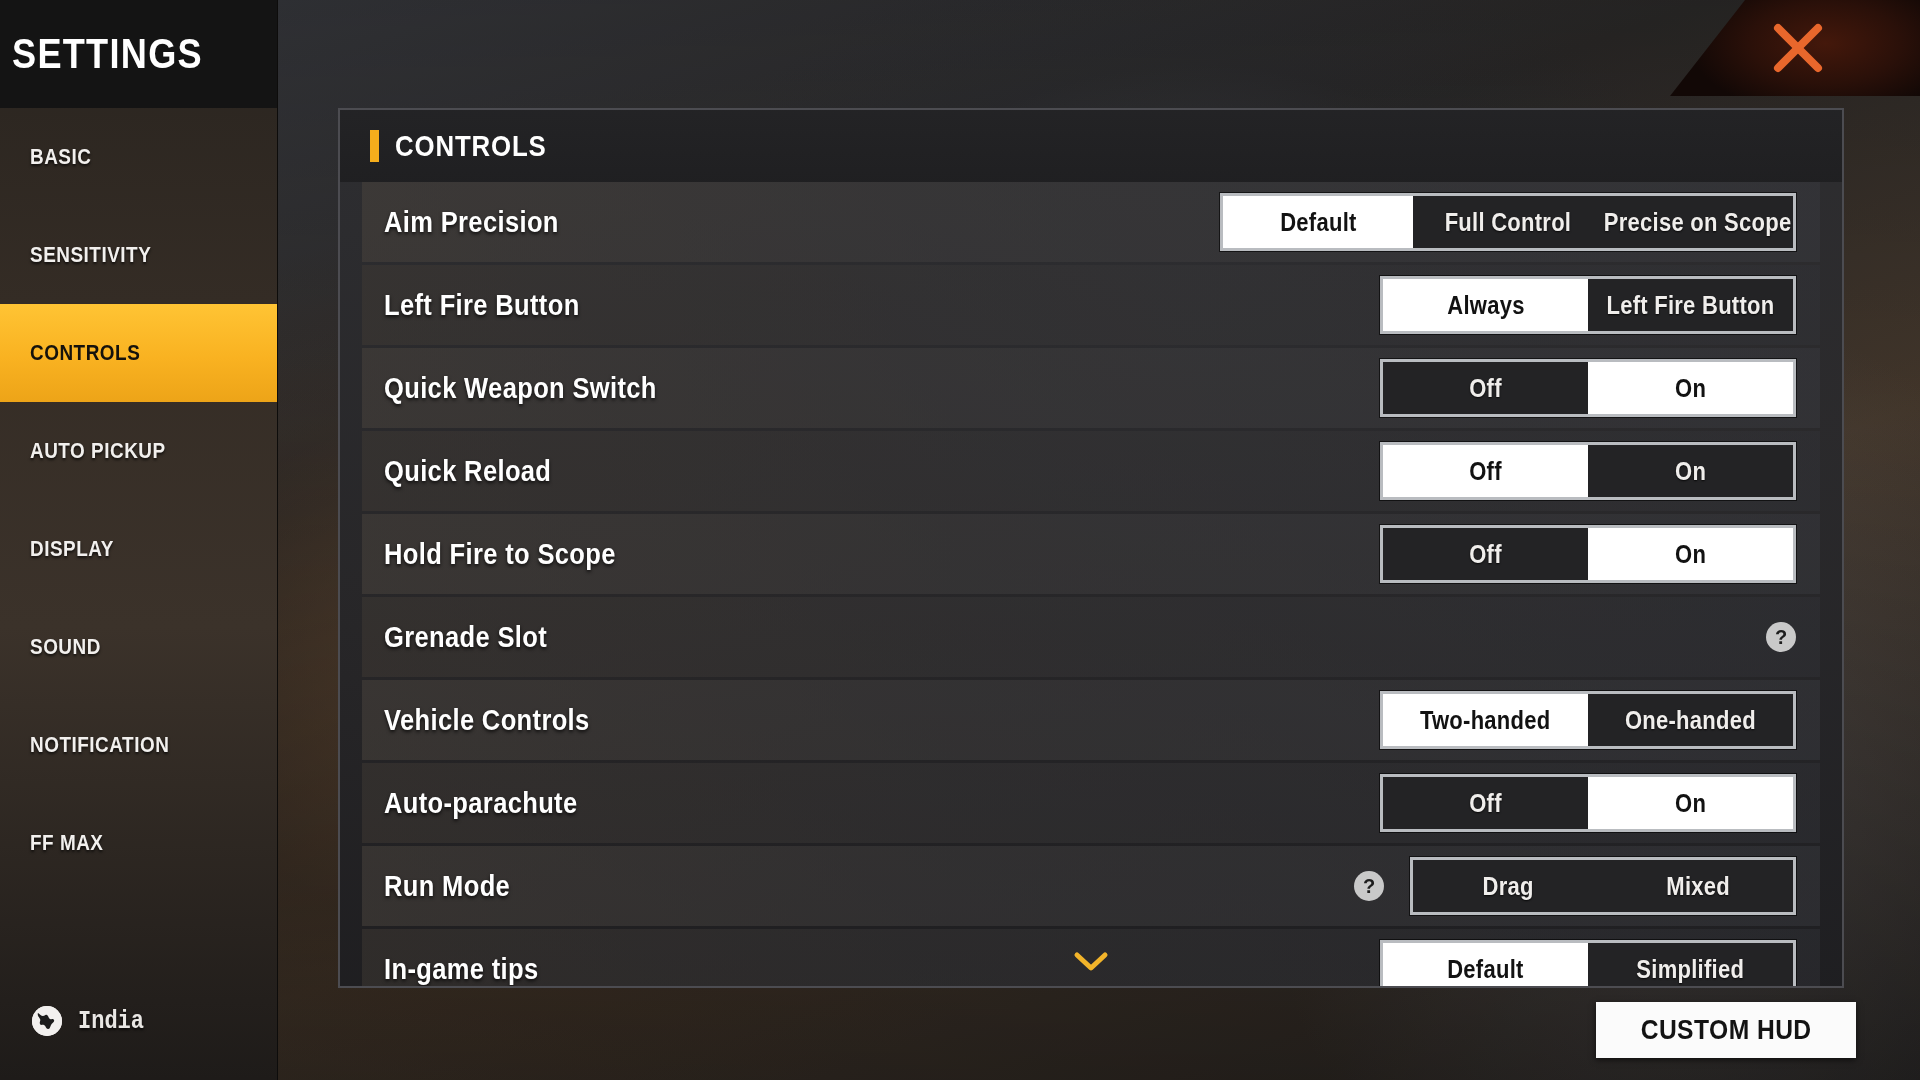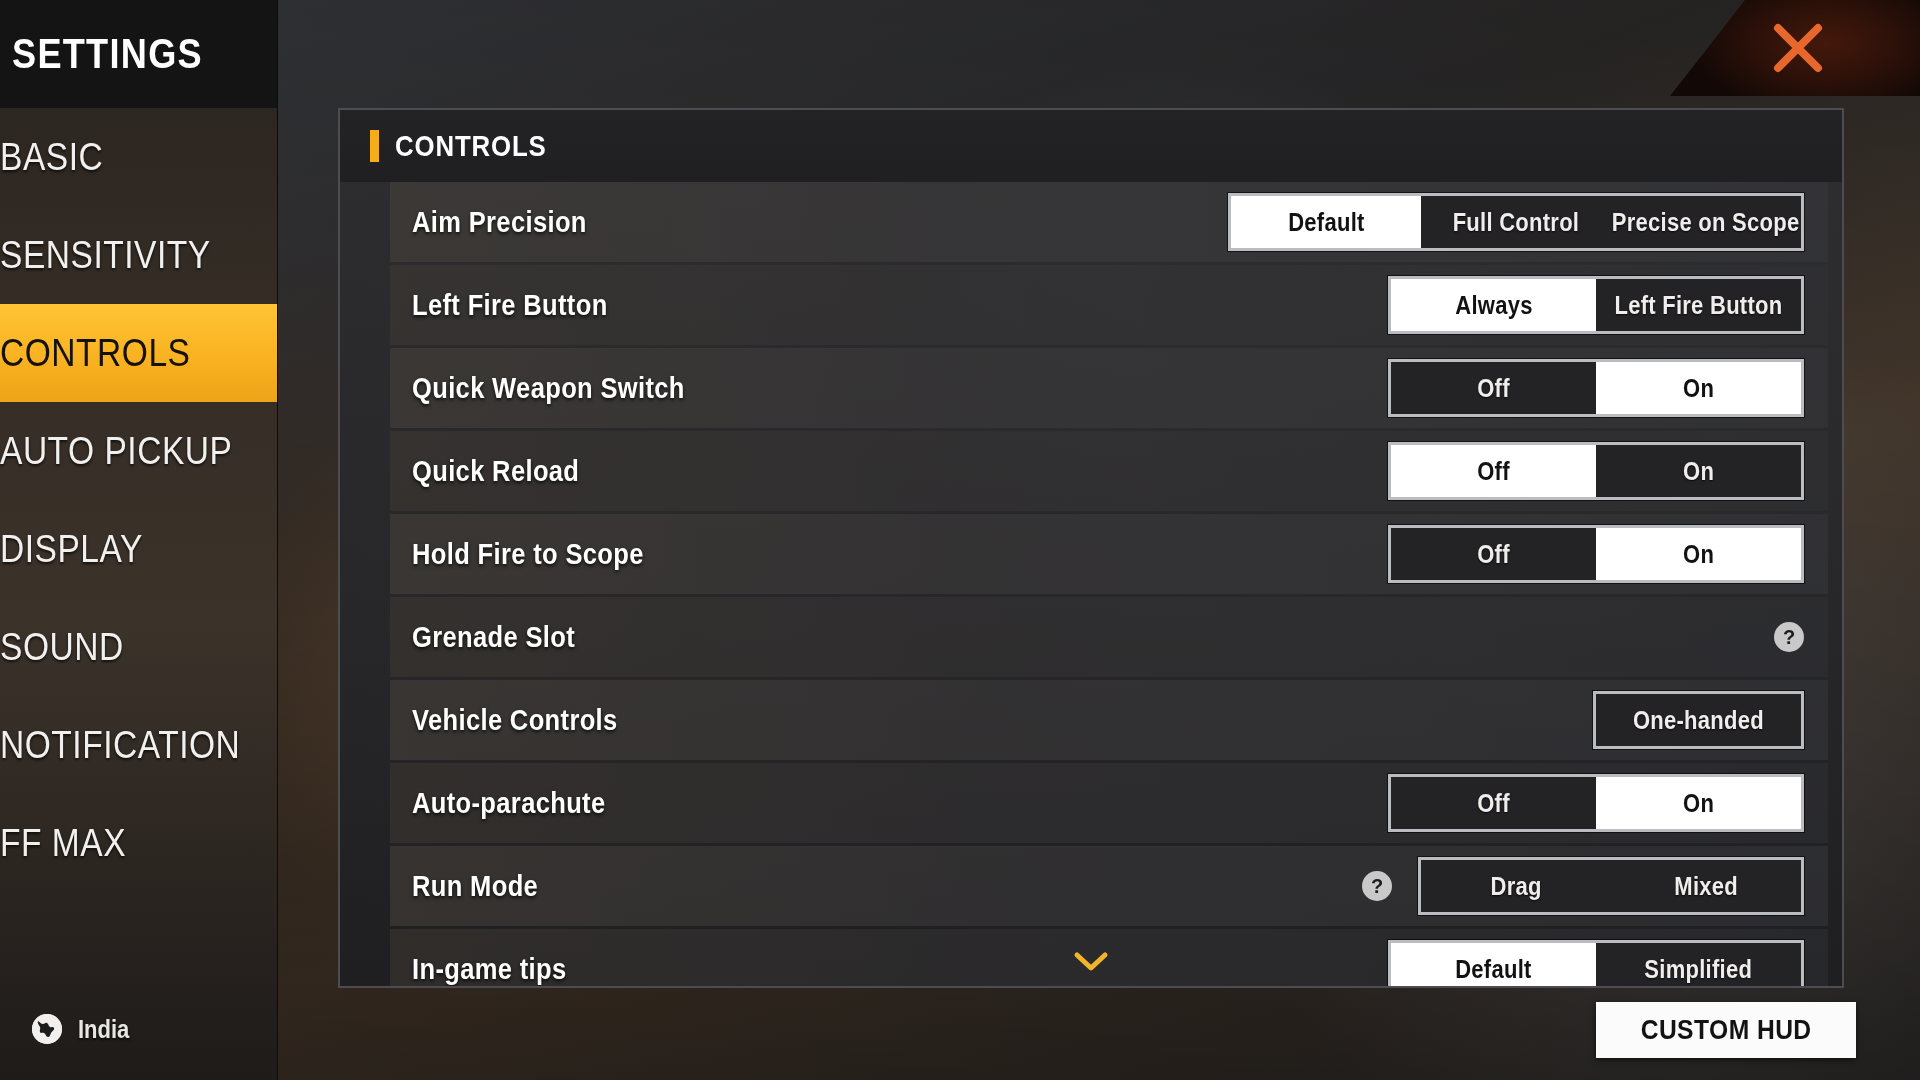--- a/index.html
+++ b/index.html
@@ -43,43 +43,44 @@
     font-size:42px;
     font-weight:700;
     letter-spacing:1.5px;
     transform:scaleX(0.86);
     transform-origin:left center;
     font-family:"Liberation Sans Narrow","Liberation Sans",sans-serif;
   }
   .nav-item{
     height:98px;
     display:flex; align-items:center;
+    padding-left:30px;
     color:#f2f0ee;
-    font-size:39px;
-    font-weight:400;
+    font-size:22px;
+    font-weight:700;
     letter-spacing:0.6px;
     cursor:pointer;
     position:relative;
   }
   .nav-item span{
     transform:scaleX(0.86);
     transform-origin:left center;
     display:inline-block;
     text-shadow:0 2px 3px rgba(0,0,0,.7);
   }
   .nav-item.active{
     background:linear-gradient(180deg,#ffc233 0%,#f8b01f 55%,#edа418 100%);
     background:linear-gradient(180deg,#ffc434 0%,#f9b221 55%,#eda418 100%);
     color:#15120c;
   }
   .nav-item.active span{ text-shadow:none; }
 
   #locale{
-    position:absolute; left:30px; bottom:34px;
-    display:flex; align-items:center; gap:14px;
+    position:absolute; left:30px; bottom:42px;
+    display:flex; align-items:center; gap:14px;font-family:Liberation Mono, monospace;
   }
   #locale .globe{
     width:34px; height:34px;
   }
   #locale .loc-label{
     color:#e9e7e4; font-size:25px; font-weight:700;
     transform:scaleX(0.88); transform-origin:left center;
     text-shadow:0 2px 3px rgba(0,0,0,.7);
   }
 
@@ -115,21 +116,21 @@
     background:#f5ad1c;
     margin-right:16px;
   }
   #panel-header .panel-title{
     color:#ffffff; font-size:30px; font-weight:700;
     letter-spacing:1px;
     transform:scaleX(0.86); transform-origin:left center;
     display:inline-block;
   }
 
-  #rows{ padding:0 14px;margin-left:36px; }
+  #rows{ padding:0 22px; }
 
   .row{
     height:80px;
     margin-bottom:3px;
     background:linear-gradient(90deg, rgba(72,66,60,0.55) 0%, rgba(64,62,62,0.5) 40%, rgba(56,57,62,0.5) 100%);
     display:flex; align-items:center;
     position:relative;
     padding:0 24px 0 22px;
   }
   .row:nth-child(even){
@@ -351,20 +352,23 @@
       <div class="row">
         <div class="row-label">Grenade Slot</div>
         <div class="row-right">
           <div class="help-icon">?</div>
         </div>
       </div>
       <div class="row">
         <div class="row-label">Vehicle Controls</div>
         <div class="row-right">
           <div class="seg w2">
+            <div class="opt sel">
+              <i>Two-handed</i>
+            </div>
             <div class="opt">
               <i>One-handed</i>
             </div>
           </div>
         </div>
       </div>
       <div class="row">
         <div class="row-label">Auto-parachute</div>
         <div class="row-right">
           <div class="seg w2">

